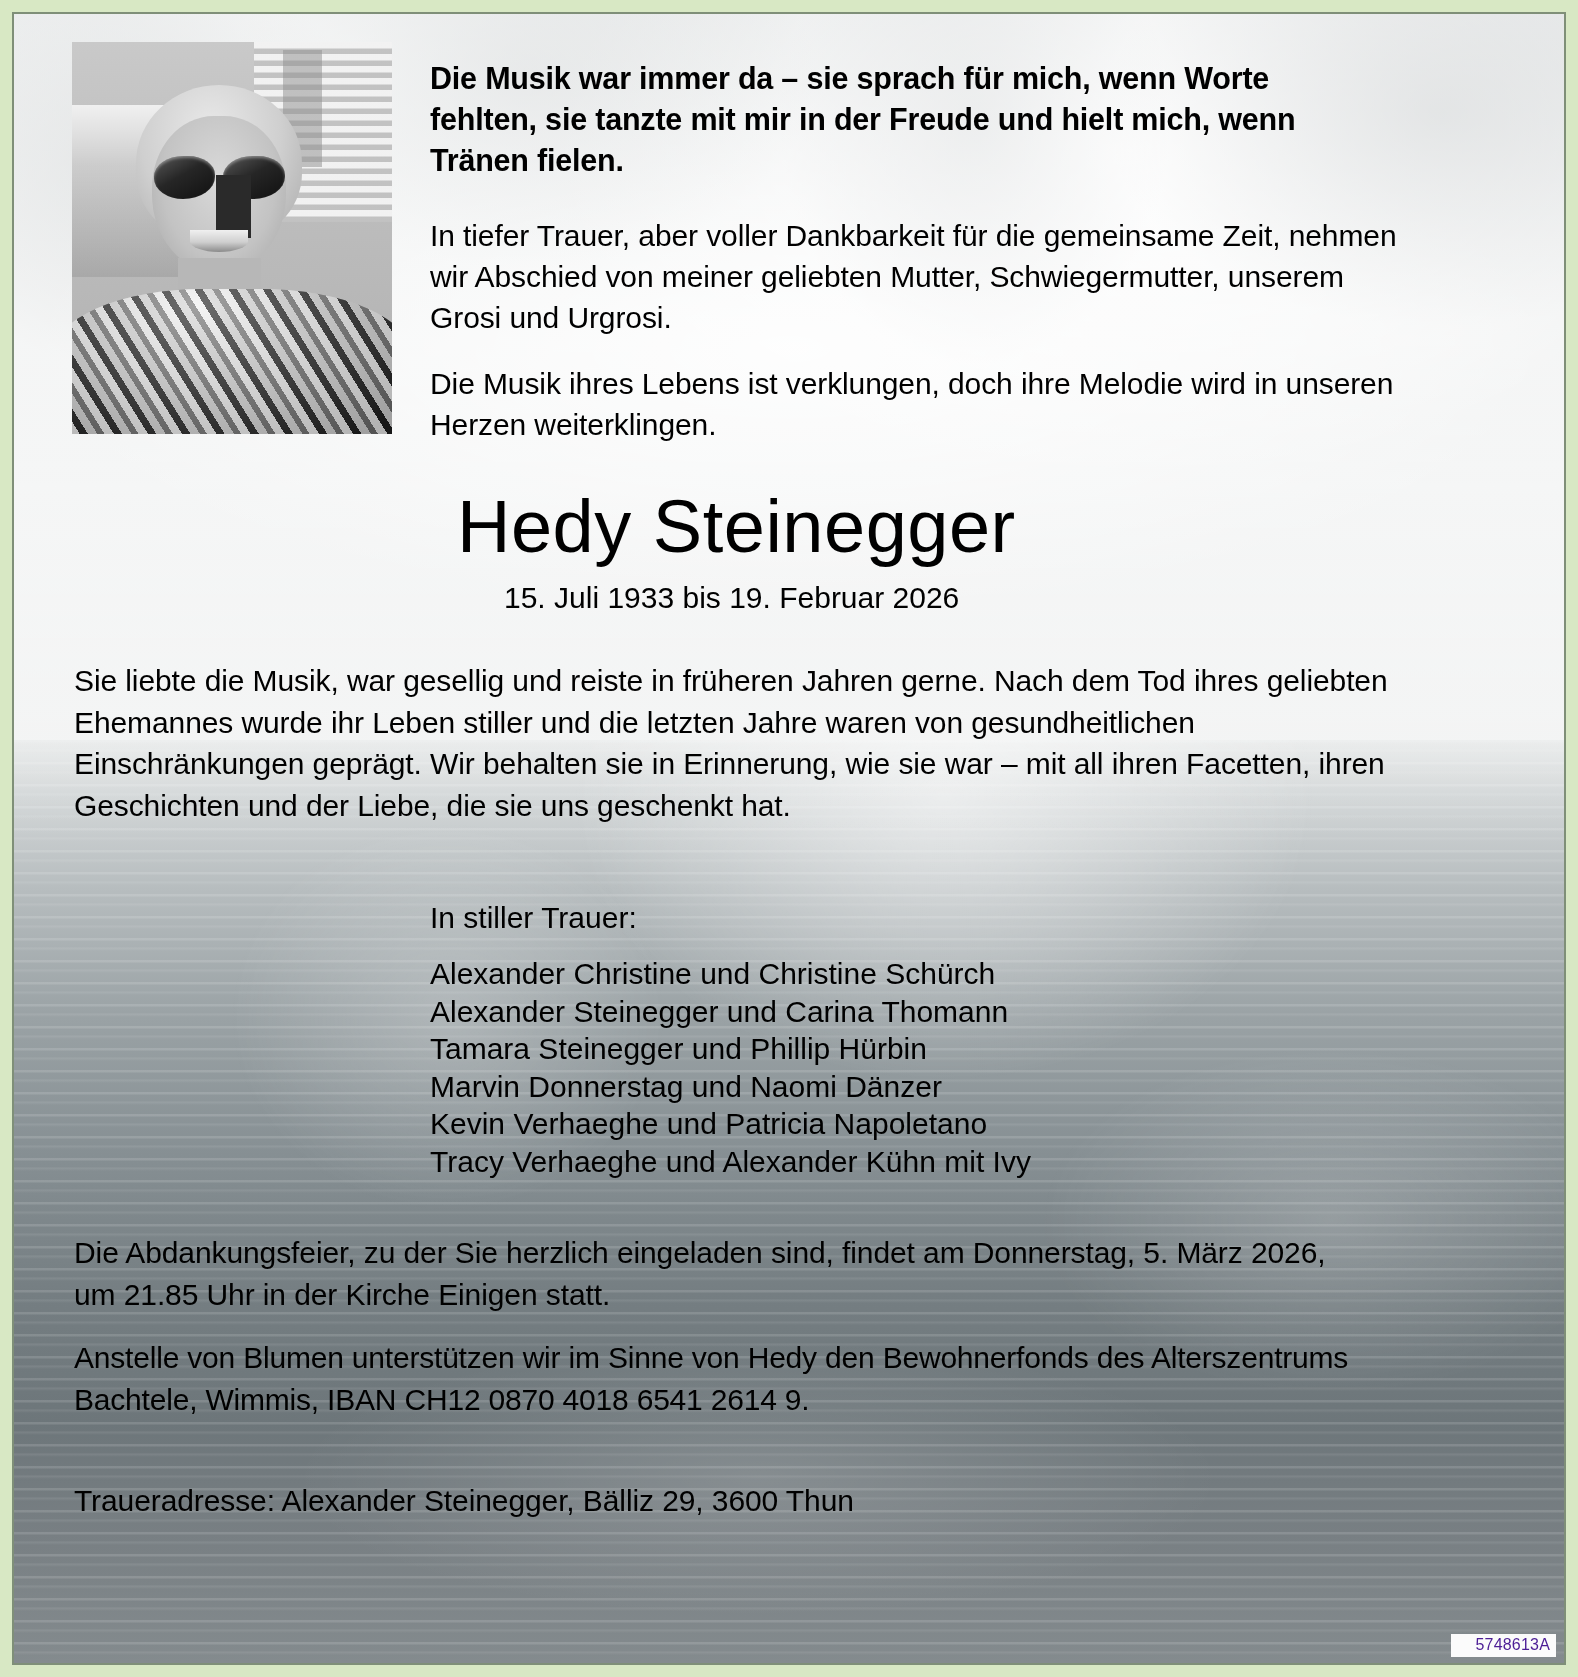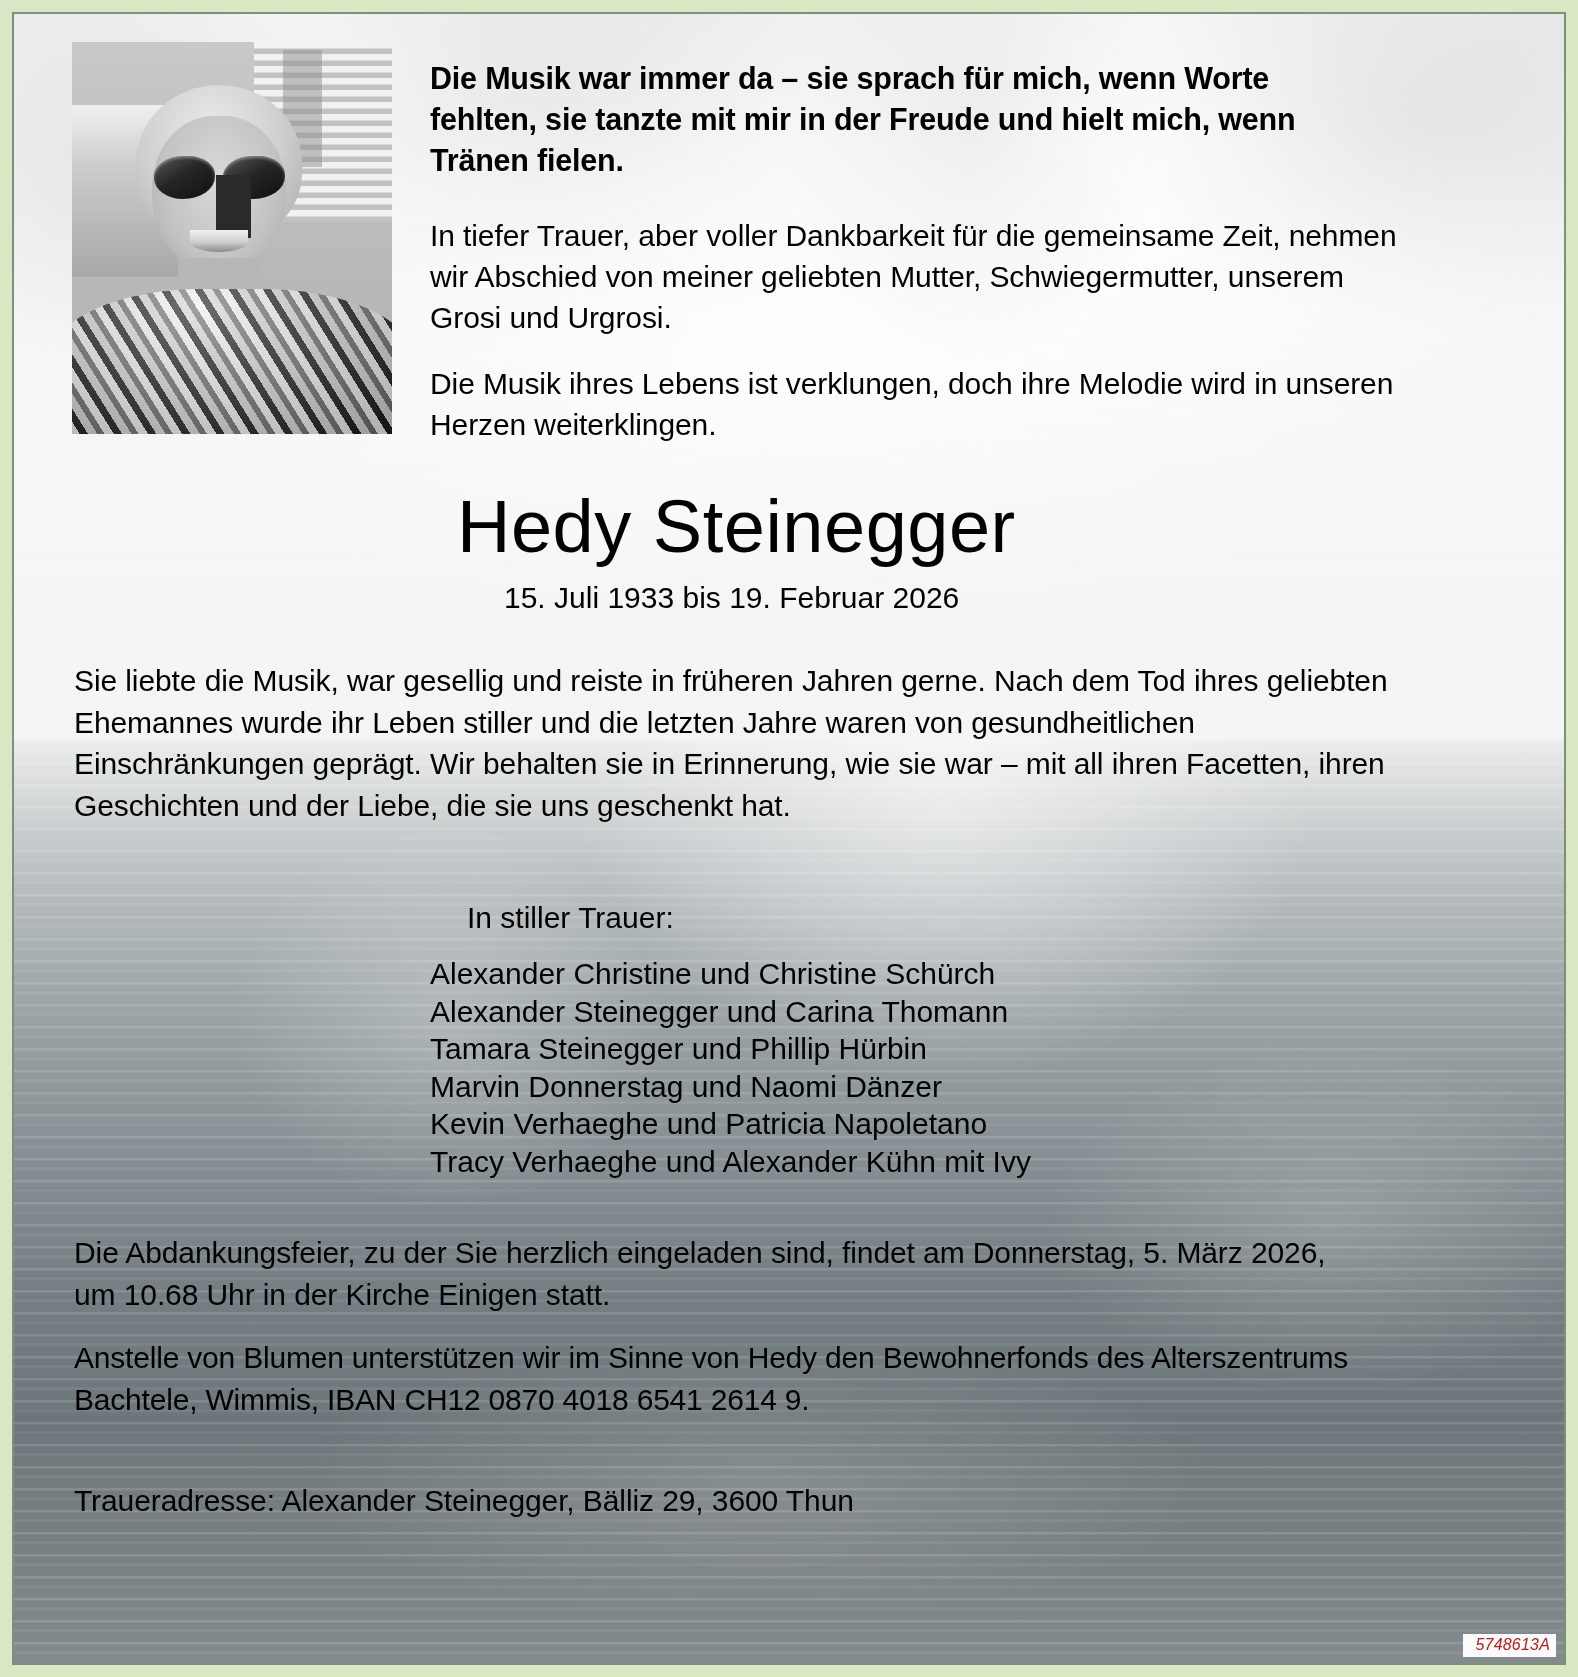--- a/index.html
+++ b/index.html
@@ -329,21 +329,20 @@
     line-height: 41.5px;
     letter-spacing: -0.1px;
   }
 
   .mourners-label {
     position: absolute;
     left: 430px;
     top: 898px;
     font-size: 30px;
     line-height: 40px;
-    margin-left: 37px;
   }
 
   .mourners {
     position: absolute;
     left: 430px;
     top: 955px;
     width: 900px;
     font-size: 30px;
     line-height: 37.5px;
   }
@@ -378,24 +377,23 @@
     line-height: 41px;
     letter-spacing: -0.1px;
   }
 
   .refcode {
     position: absolute;
     right: 22px;
     bottom: 20px;
     font-size: 16px;
     letter-spacing: 0.2px;
-    color: #b91c1c;
+    color: #4c1d95;
     background: #fbfbfb;
-    padding: 2px 6px 3px 12px;
-    font-style: italic;
+    padding: 2px 6px 3px 24px;
   }
 </style>
 </head>
 <body>
 
 <div id="page">
 
   <div class="frame">
     <div class="frame-inner-line"></div>
   </div>
@@ -443,21 +441,21 @@
 
     <div class="mourners">
       <div>Alexander Christine und Christine Schürch</div>
       <div>Alexander Steinegger und Carina Thomann</div>
       <div>Tamara Steinegger und Phillip Hürbin</div>
       <div>Marvin Donnerstag und Naomi Dänzer</div>
       <div>Kevin Verhaeghe und Patricia Napoletano</div>
       <div>Tracy Verhaeghe und Alexander Kühn mit Ivy</div>
     </div>
 
-    <div class="ceremony">Die Abdankungsfeier, zu der Sie herzlich eingeladen sind, findet am Donnerstag, 5. März 2026, um 10.68 Uhr in der Kirche Einigen statt.</div>
+    <div class="ceremony">Die Abdankungsfeier, zu der Sie herzlich eingeladen sind, findet am Donnerstag, 5. März 2026, um 21.85 Uhr in der Kirche Einigen statt.</div>
 
     <div class="donation">Anstelle von Blumen unterstützen wir im Sinne von Hedy den Bewohnerfonds des Alterszentrums Bachtele, Wimmis, IBAN CH12 0870 4018 6541 2614 9.</div>
 
     <div class="address">Traueradresse: Alexander Steinegger, Bälliz 29, 3600 Thun</div>
 
     <div class="refcode">5748613A</div>
 
   </div>
 </div>
 

